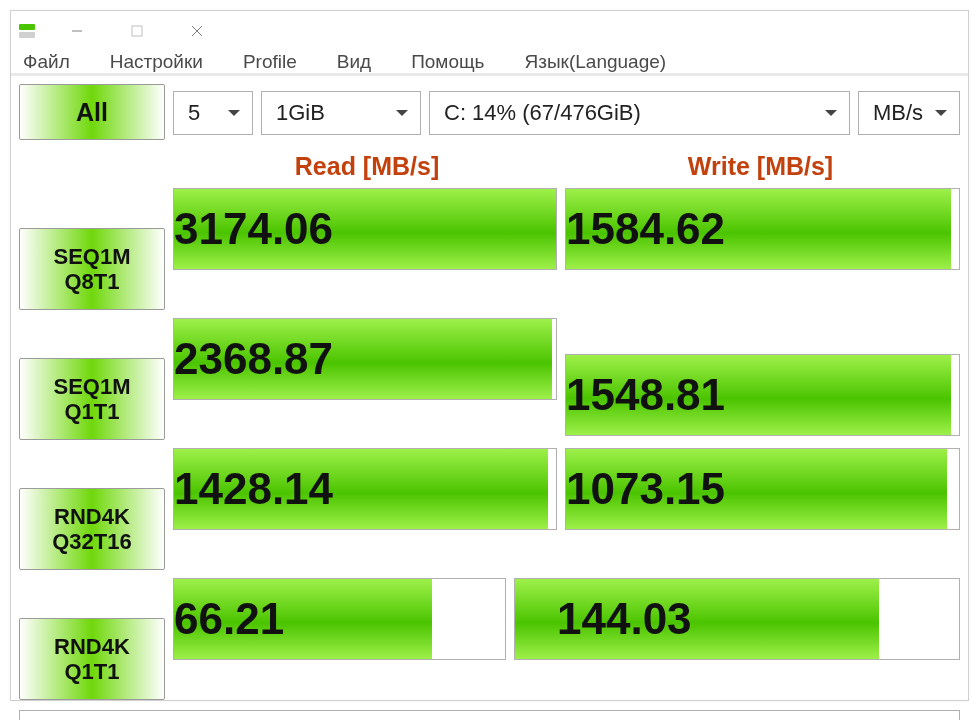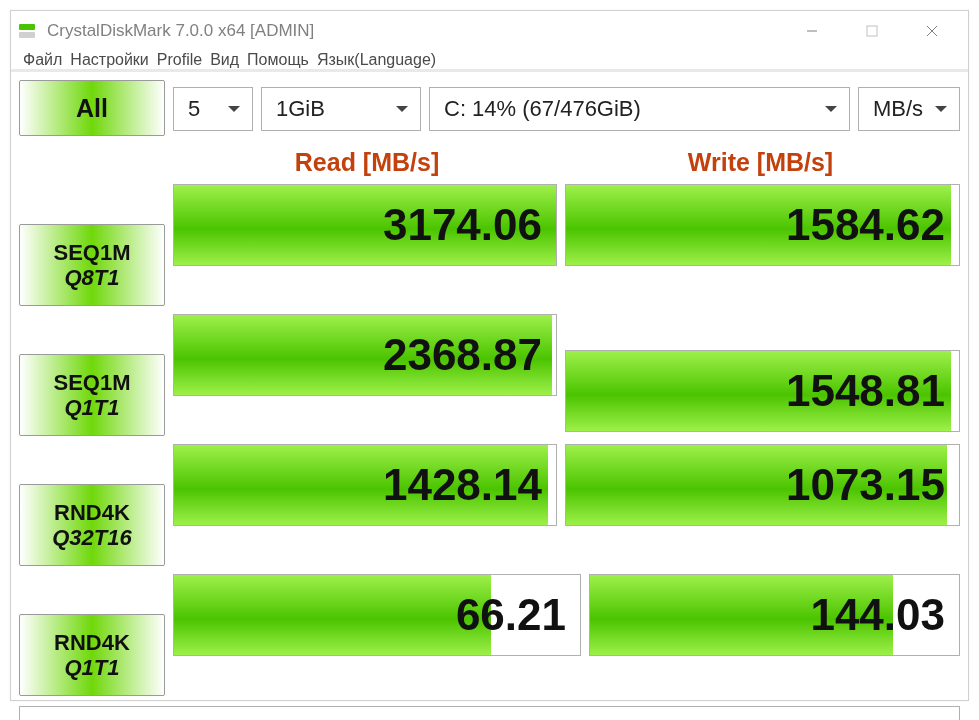--- a/index.html
+++ b/index.html
@@ -45,23 +45,23 @@
       align-items: center;
       justify-content: center;
       color: #808080;
     }
     .winbtn svg { stroke: #808080; fill: none; stroke-width: 1; }
     .menubar {
       height: 38px;
       display: flex;
       align-items: flex-start;
       padding: 0 12px;
-      gap: 8px;
+      gap: 40px;
       color: #4a4a4a;
-      font-size: 16px;
+      font-size: 19px;
     }
     .menubar span { cursor: default; }
     .content {
       flex: 1;
       padding: 8px;
       border-top: 3px solid #e9e9e9;
       display: flex;
       flex-direction: column;
     }
     .row { display: flex; gap: 8px; }
@@ -121,28 +121,28 @@
       color: #111;
       display: flex;
       flex-direction: column;
       align-items: center;
       justify-content: center;
       border-radius: 2px;
       line-height: 1.15;
       margin-top: 40px;
     }
     .testbtn .l1 { font-size: 22px; }
-    .testbtn .l2 { font-size: 22px; font-style: italic; }
+    .testbtn .l2 { font-size: 22px; }
     .valcell {
       height: 82px;
       border: 1px solid #b0b0b0;
       position: relative;
       display: flex;
       align-items: center;
-      justify-content: flex-end;
+      justify-content: flex-start;
       padding-right: 14px;
       font-size: 44px;
       font-weight: 700;
       color: #111;
       overflow: hidden;
       background: #fff;
     }
     .valcell .bar {
       position: absolute;
       left: 0; top: 0; bottom: 0;
@@ -161,21 +161,20 @@
 
 <div class="window">
 
   <div class="titlebar">
     <span class="app-icon">
       <svg width="20" height="20" viewBox="0 0 20 20">
         <rect x="2" y="3" width="16" height="6" rx="1" fill="#4bc400"></rect>
         <rect x="2" y="11" width="16" height="6" rx="1" fill="#d0d0d0"></rect>
       </svg>
     </span>
-    <span class="title">CrystalDiskMark 7.0.0 x64 [ADMIN]</span>
     <div class="winbtns">
       <div class="winbtn">
         <svg width="14" height="14" viewBox="0 0 14 14">
             <line x1="2" y1="7" x2="12" y2="7"></line>
           </svg>
       </div>
       <div class="winbtn">
         <svg width="12" height="12" viewBox="0 0 12 12">
             <rect x="1" y="1" width="10" height="10" fill="none" stroke="#c0c0c0"></rect>
           </svg>
@@ -268,21 +267,21 @@
           <div class="valcell" style="flex: 1 1 0%;">
             <div class="bar" style="width: 97%;"></div>
             <span class="num">1073.15</span>
           </div>
         </div>
         <div class="grow">
           <div class="testbtn">
             <div class="l1">RND4K</div>
             <div class="l2">Q1T1</div>
           </div>
-          <div class="valcell" style="width: 408px;">
+          <div class="valcell" style="width: 333px;">
             <div class="bar" style="width: 78%;"></div>
             <span class="num">66.21</span>
           </div>
           <div class="valcell" style="flex: 1 1 0%; padding-left: 42px;">
             <div class="bar" style="width: 82%;"></div>
             <span class="num">144.03</span>
           </div>
         </div>
       </div>
 

